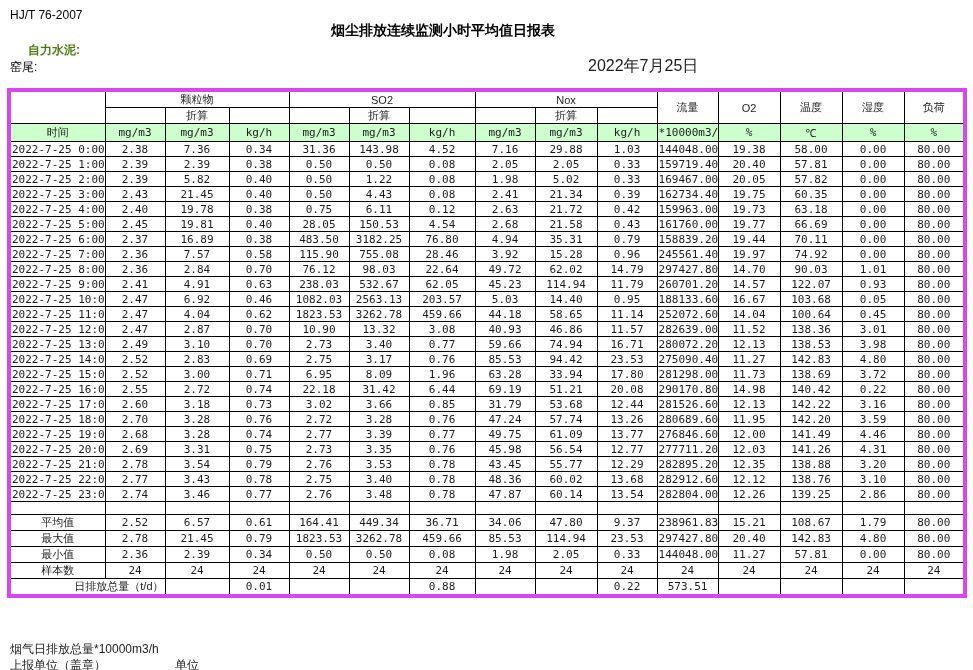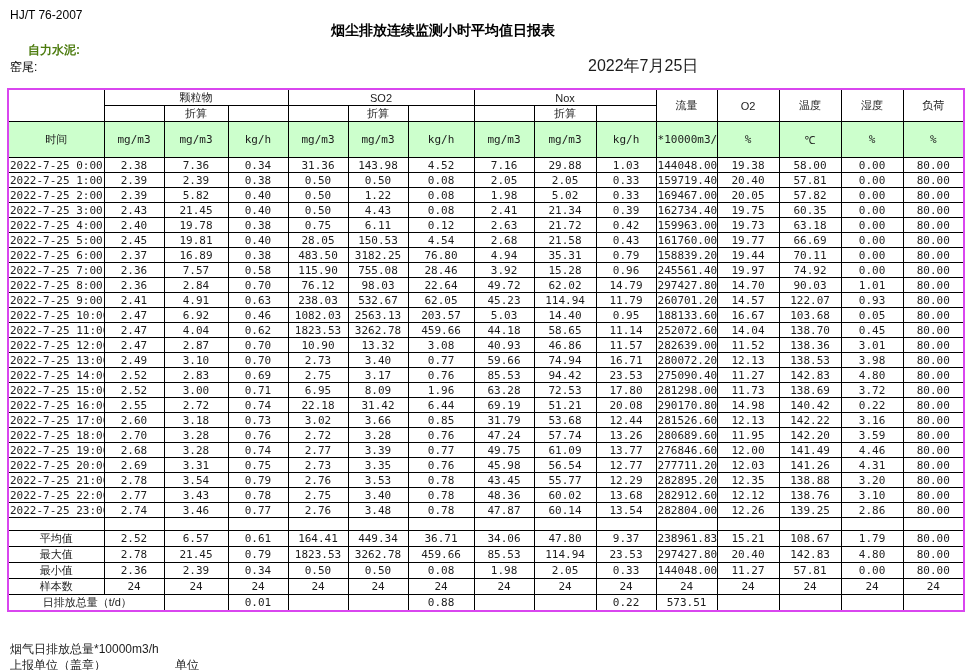--- a/index.html
+++ b/index.html
@@ -17,36 +17,36 @@
   .company-label { position: absolute; left: 28px; top: 42px; font-size: 12px; font-weight: bold; color: #4d7c0f; }
   .date-label { position: absolute; left: 588px; top: 56px; font-size: 16px; color: #1c1c1c; }
   .kiln-label { position: absolute; left: 10px; top: 59px; font-size: 12px; font-weight: normal; color: #000; }
 
   table.report {
     position: absolute; left: 7px; top: 88px;
     width: 956px;
     border-collapse: collapse;
     table-layout: fixed;
     font-size: 11px;
-    border: 2px solid #d946ef;
+    border: 4px solid #d946ef;
   }
   table.report td {
     border: 1px solid #000;
     text-align: center;
     vertical-align: middle;
     height: 15px;
     padding: 0 1px;
     overflow: hidden;
     white-space: nowrap;
     font-family: "DejaVu Sans Mono", "Liberation Sans", monospace;
   }
   table.report td.cn { font-family: "Liberation Sans", sans-serif; }
-  tr.units-row td { background: #ccffcc; height: 36px; }
+  tr.units-row td { background: #ccffcc; height: 18px; }
   tr.blank-row td { height: 13px; }
-  tr.total-row td.label-cell { text-align: center; padding-left: 3px; }
+  tr.total-row td.label-cell { text-align: right; padding-left: 3px; }
 
   .footer-note { position: absolute; left: 10px; top: 641px; font-size: 12px; color: #1c1c1c; }
   .footer-report-unit { position: absolute; left: 10px; top: 657px; font-size: 12px; color: #1c1c1c; }
   .footer-unit { position: absolute; left: 175px; top: 657px; font-size: 12px; color: #1c1c1c; }
 </style>
 </head>
 <body>
 
 <div class="std-label">HJ/T 76-2007</div>
 <div class="report-title">烟尘排放连续监测小时平均值日报表</div>
@@ -305,21 +305,21 @@
         <td>4.04</td>
         <td>0.62</td>
         <td>1823.53</td>
         <td>3262.78</td>
         <td>459.66</td>
         <td>44.18</td>
         <td>58.65</td>
         <td>11.14</td>
         <td>252072.60</td>
         <td>14.04</td>
-        <td>138.70</td>
+        <td>100.64</td>
         <td>0.45</td>
         <td>80.00</td>
       </tr>
       <tr>
         <td>2022-7-25 12:00</td>
         <td>2.47</td>
         <td>2.87</td>
         <td>0.70</td>
         <td>10.90</td>
         <td>13.32</td>
@@ -369,21 +369,21 @@
       </tr>
       <tr>
         <td>2022-7-25 15:00</td>
         <td>2.52</td>
         <td>3.00</td>
         <td>0.71</td>
         <td>6.95</td>
         <td>8.09</td>
         <td>1.96</td>
         <td>63.28</td>
-        <td>72.53</td>
+        <td>33.94</td>
         <td>17.80</td>
         <td>281298.00</td>
         <td>11.73</td>
         <td>138.69</td>
         <td>3.72</td>
         <td>80.00</td>
       </tr>
       <tr>
         <td>2022-7-25 16:00</td>
         <td>2.55</td>

